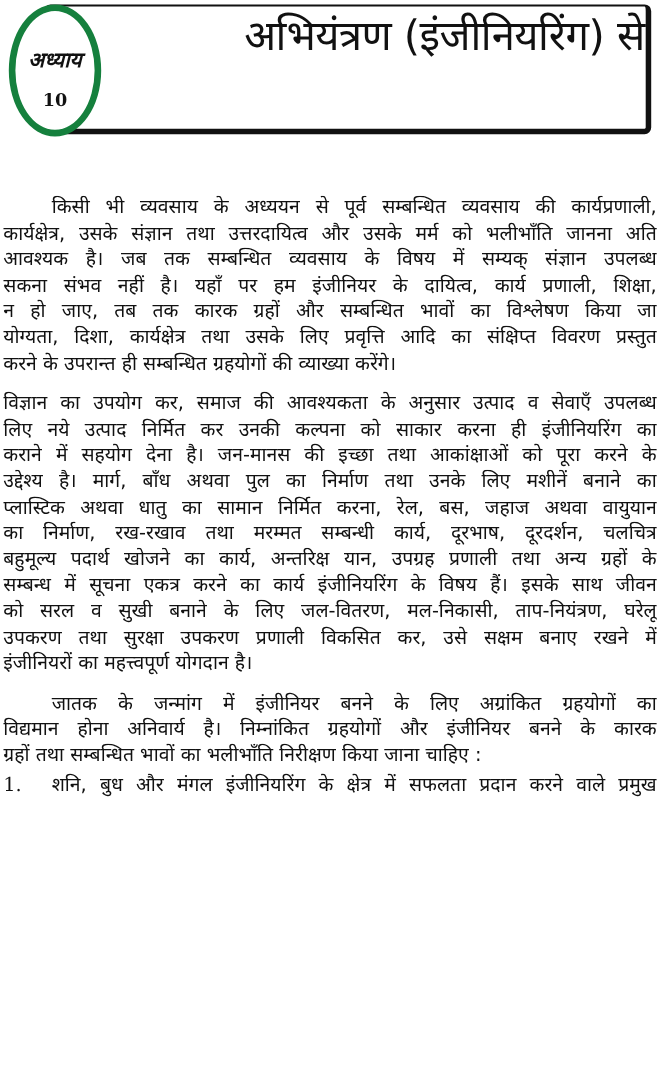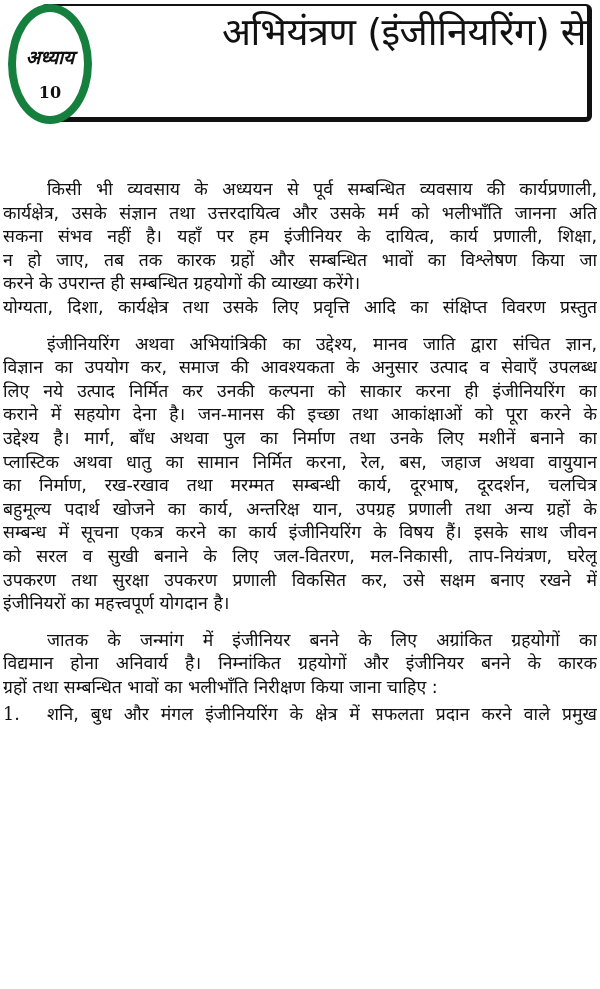--- a/index.html
+++ b/index.html
@@ -49,21 +49,21 @@
   .title-line {
     display: block;
     white-space: nowrap;
   }
   .chapter-oval {
     position: absolute;
     left: 8px;
     top: 4px;
     width: 84px;
     height: 120px;
-    border: 8px solid #15803d;
+    border: 6px solid #15803d;
     border-radius: 50%;
     background: #fff;
     box-sizing: border-box;
     text-align: center;
     z-index: 2;
   }
   .chapter-label {
     position: absolute;
     left: 0;
     right: 0;
@@ -143,30 +143,30 @@
     <span class="chapter-label">अध्याय</span>
     <span class="chapter-num">10</span>
   </div>
 </div>
 
 <div class="content">
 
   <div class="para">
     <span class="line indent">किसी भी व्यवसाय के अध्ययन से पूर्व सम्बन्धित व्यवसाय की कार्यप्रणाली,</span>
     <span class="line">कार्यक्षेत्र, उसके संज्ञान तथा उत्तरदायित्व और उसके मर्म को भलीभाँति जानना अति</span>
+    <span class="line">आवश्यक है। जब तक सम्बन्धित व्यवसाय के विषय में सम्यक् संज्ञान उपलब्ध</span>
     <span class="line">सकना संभव नहीं है। यहाँ पर हम इंजीनियर के दायित्व, कार्य प्रणाली, शिक्षा,</span>
     <span class="line">न हो जाए, तब तक कारक ग्रहों और सम्बन्धित भावों का विश्लेषण किया जा</span>
+    <span class="line">योग्यता, दिशा, कार्यक्षेत्र तथा उसके लिए प्रवृत्ति आदि का संक्षिप्त विवरण प्रस्तुत</span>
     <span class="line last">करने के उपरान्त ही सम्बन्धित ग्रहयोगों की व्याख्या करेंगे।</span>
-    <span class="line">योग्यता, दिशा, कार्यक्षेत्र तथा उसके लिए प्रवृत्ति आदि का संक्षिप्त विवरण प्रस्तुत</span>
   </div>
 
   <div class="para-gap"></div>
 
   <div class="para">
-    <span class="line indent">इंजीनियरिंग अथवा अभियांत्रिकी का उद्देश्य, मानव जाति द्वारा संचित ज्ञान,</span>
     <span class="line">विज्ञान का उपयोग कर, समाज की आवश्यकता के अनुसार उत्पाद व सेवाएँ उपलब्ध</span>
     <span class="line">लिए नये उत्पाद निर्मित कर उनकी कल्पना को साकार करना ही इंजीनियरिंग का</span>
     <span class="line">कराने में सहयोग देना है। जन-मानस की इच्छा तथा आकांक्षाओं को पूरा करने के</span>
     <span class="line">उद्देश्य है। मार्ग, बाँध अथवा पुल का निर्माण तथा उनके लिए मशीनें बनाने का</span>
     <span class="line">प्लास्टिक अथवा धातु का सामान निर्मित करना, रेल, बस, जहाज अथवा वायुयान</span>
     <span class="line">का निर्माण, रख-रखाव तथा मरम्मत सम्बन्धी कार्य, दूरभाष, दूरदर्शन, चलचित्र</span>
     <span class="line">बहुमूल्य पदार्थ खोजने का कार्य, अन्तरिक्ष यान, उपग्रह प्रणाली तथा अन्य ग्रहों के</span>
     <span class="line">सम्बन्ध में सूचना एकत्र करने का कार्य इंजीनियरिंग के विषय हैं। इसके साथ जीवन</span>
     <span class="line">को सरल व सुखी बनाने के लिए जल-वितरण, मल-निकासी, ताप-नियंत्रण, घरेलू</span>
     <span class="line">उपकरण तथा सुरक्षा उपकरण प्रणाली विकसित कर, उसे सक्षम बनाए रखने में</span>

